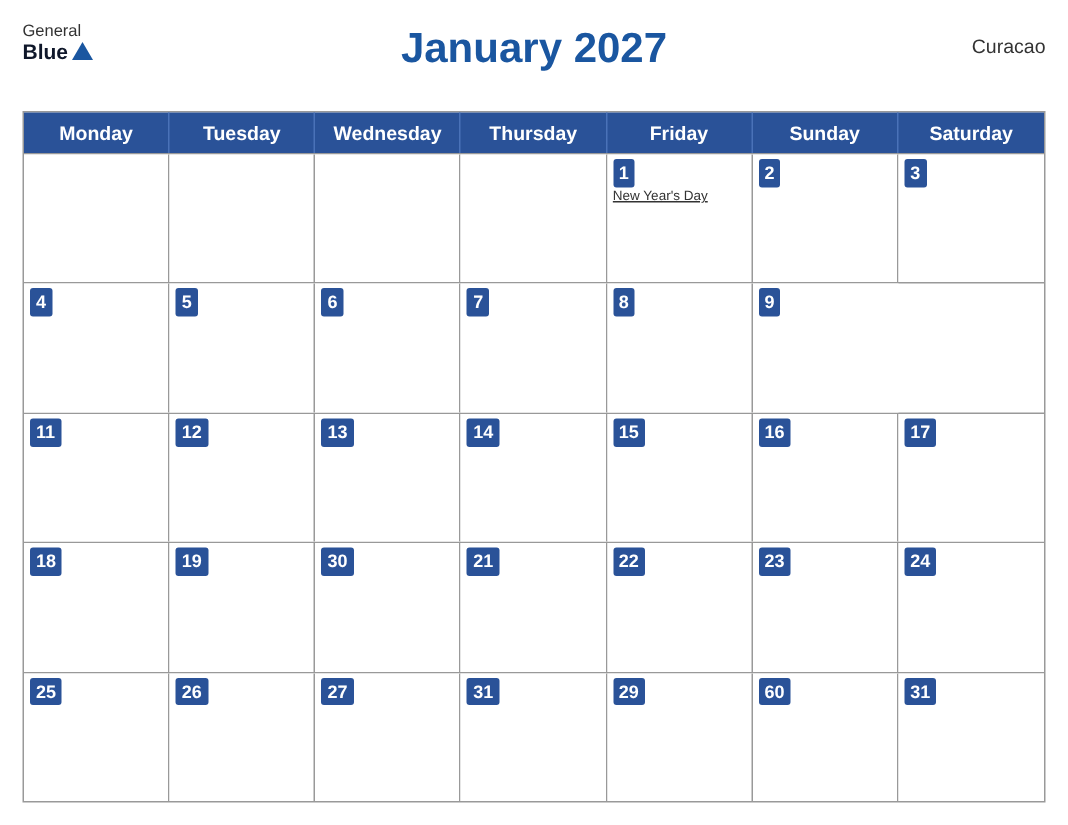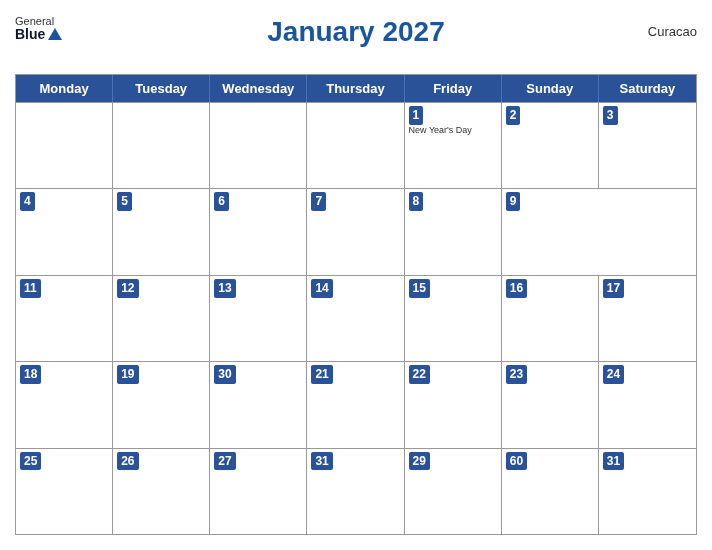--- a/index.html
+++ b/index.html
@@ -129,20 +129,21 @@
     }
 
     .day-event {
       position: absolute;
       top: 22px;
       left: 4px;
       right: 2px;
       font-size: 9px;
       color: #333;
       line-height: 1.3;
+      text-decoration: underline;
     }
 
     .empty-cell {
       background: #fff;
     }
   </style>
 </head>
 <body>
 
 <div class="header">

